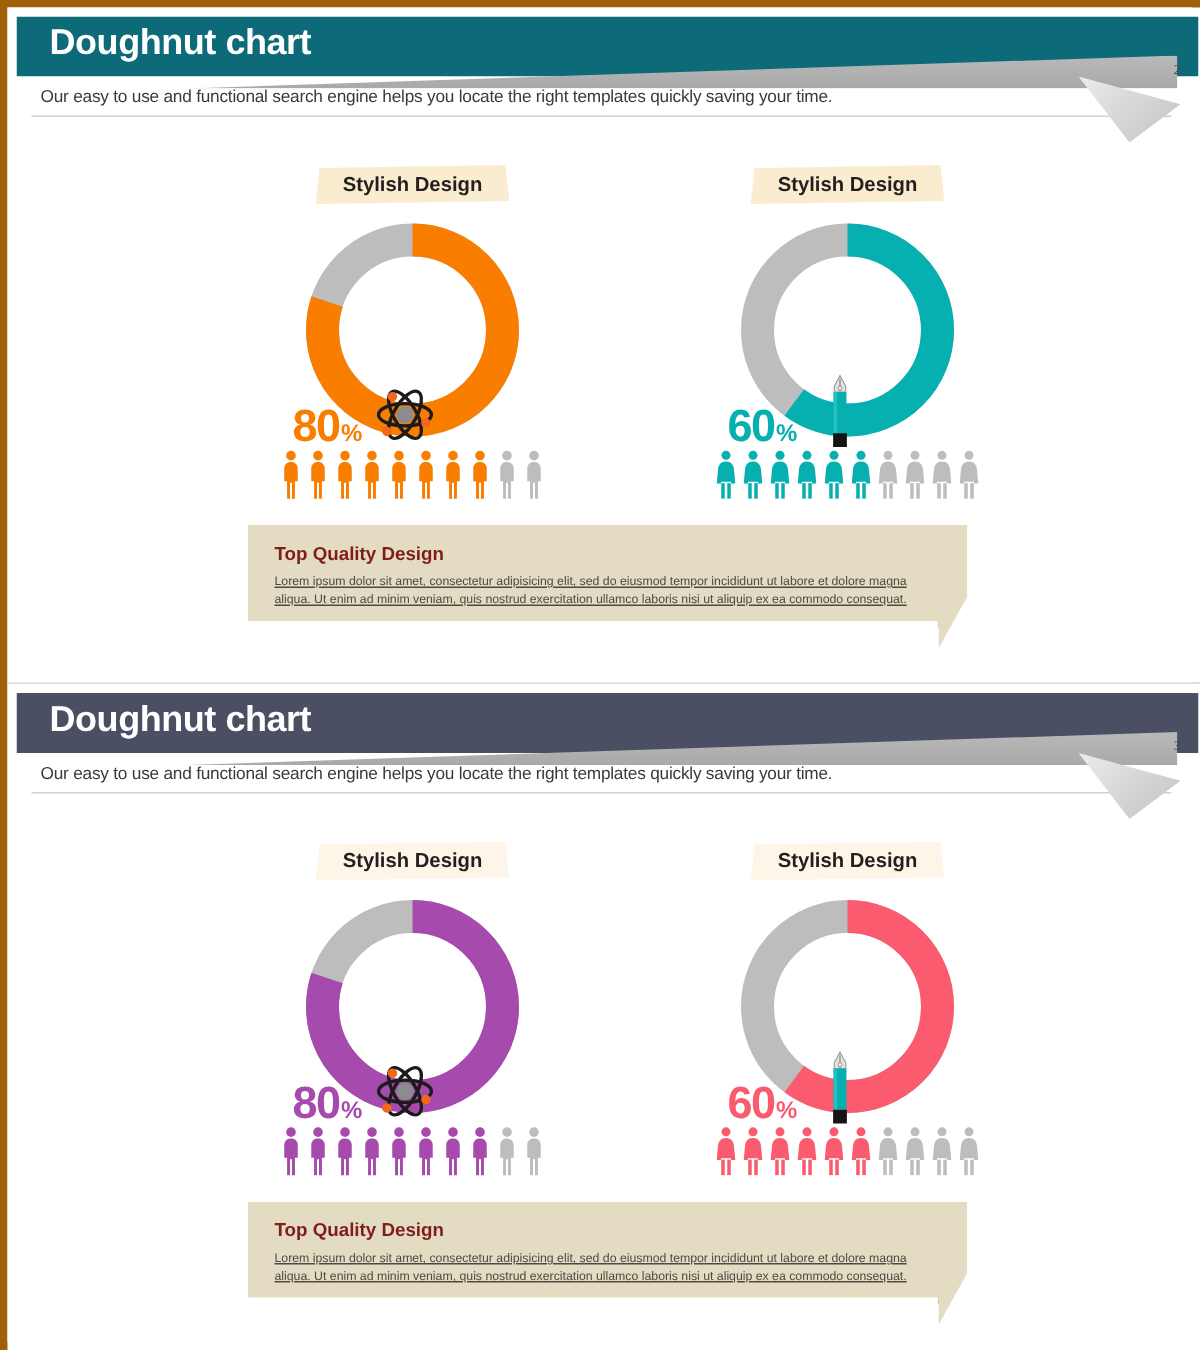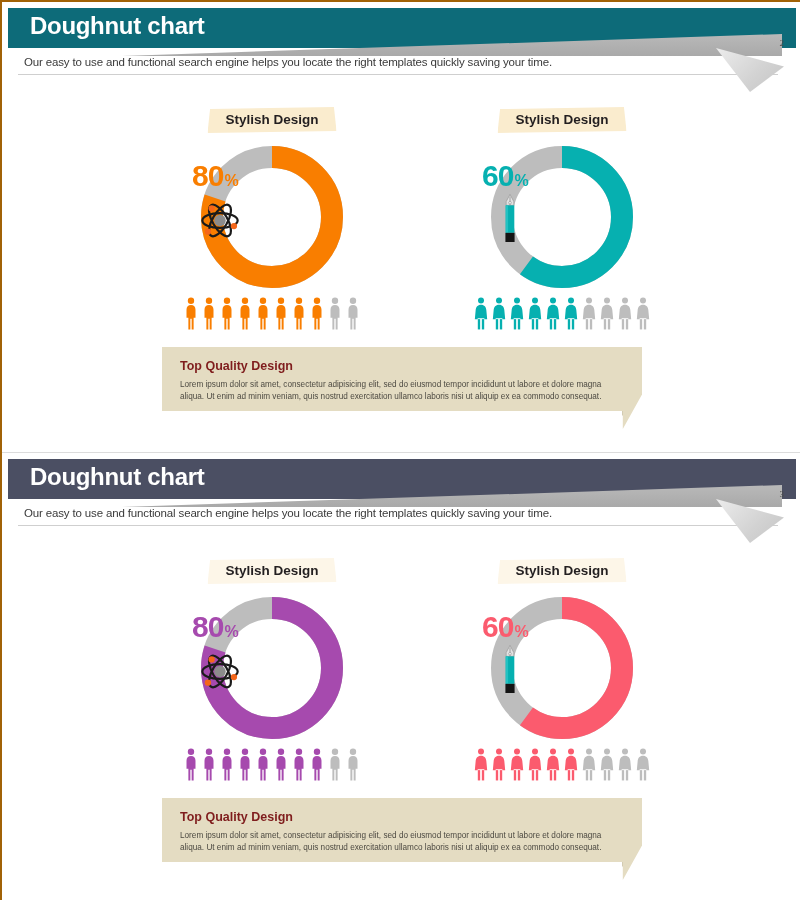--- a/index.html
+++ b/index.html
@@ -10,21 +10,21 @@
     background: #ffffff;
     font-family: "Liberation Sans", sans-serif;
     overflow: hidden;
   }
 
   .page {
     position: relative;
     width: 800px;
     height: 900px;
     background: #ffffff;
-    border: 2px solid #a16207;
+    border: 5px solid #a16207;
   }
 
   
   .slide {
     position: absolute;
     left: 0;
     width: 800px;
     height: 450px;
     background: #ffffff;
     overflow: hidden;
@@ -145,22 +145,22 @@
     transform: translateX(-50%);
     width: 160px;
     height: 160px;
   }
   .donut-svg { display: block; width: 160px; height: 160px; }
 
   .donut-center {
     position: absolute;
     inset: 0;
     display: flex;
-    flex-direction: column;
-    align-items: flex-start;
+    flex-direction: row;
+    align-items: flex-end;
     justify-content: flex-start;
     pointer-events: none;
   }
   .pct {
     margin-top: 24px;
     font-weight: bold;
     line-height: 1;
     display: flex;
     align-items: baseline;
   }
@@ -206,20 +206,21 @@
   .callout-title {
     font-size: 12.5px;
     font-weight: bold;
     color: #7f1d1d;
     margin-bottom: 6px;
   }
   .callout-body {
     font-size: 8.2px;
     line-height: 1.45;
     color: #4d4a42;
+    text-decoration: underline;
   }
   .callout-shadow {
     position: absolute;
     left: 620px;
     top: 392px;
     width: 20px;
     height: 22px;
     background: #cfc7ad;
     clip-path: polygon(0 0, 100% 0, 0 100%);
   }

